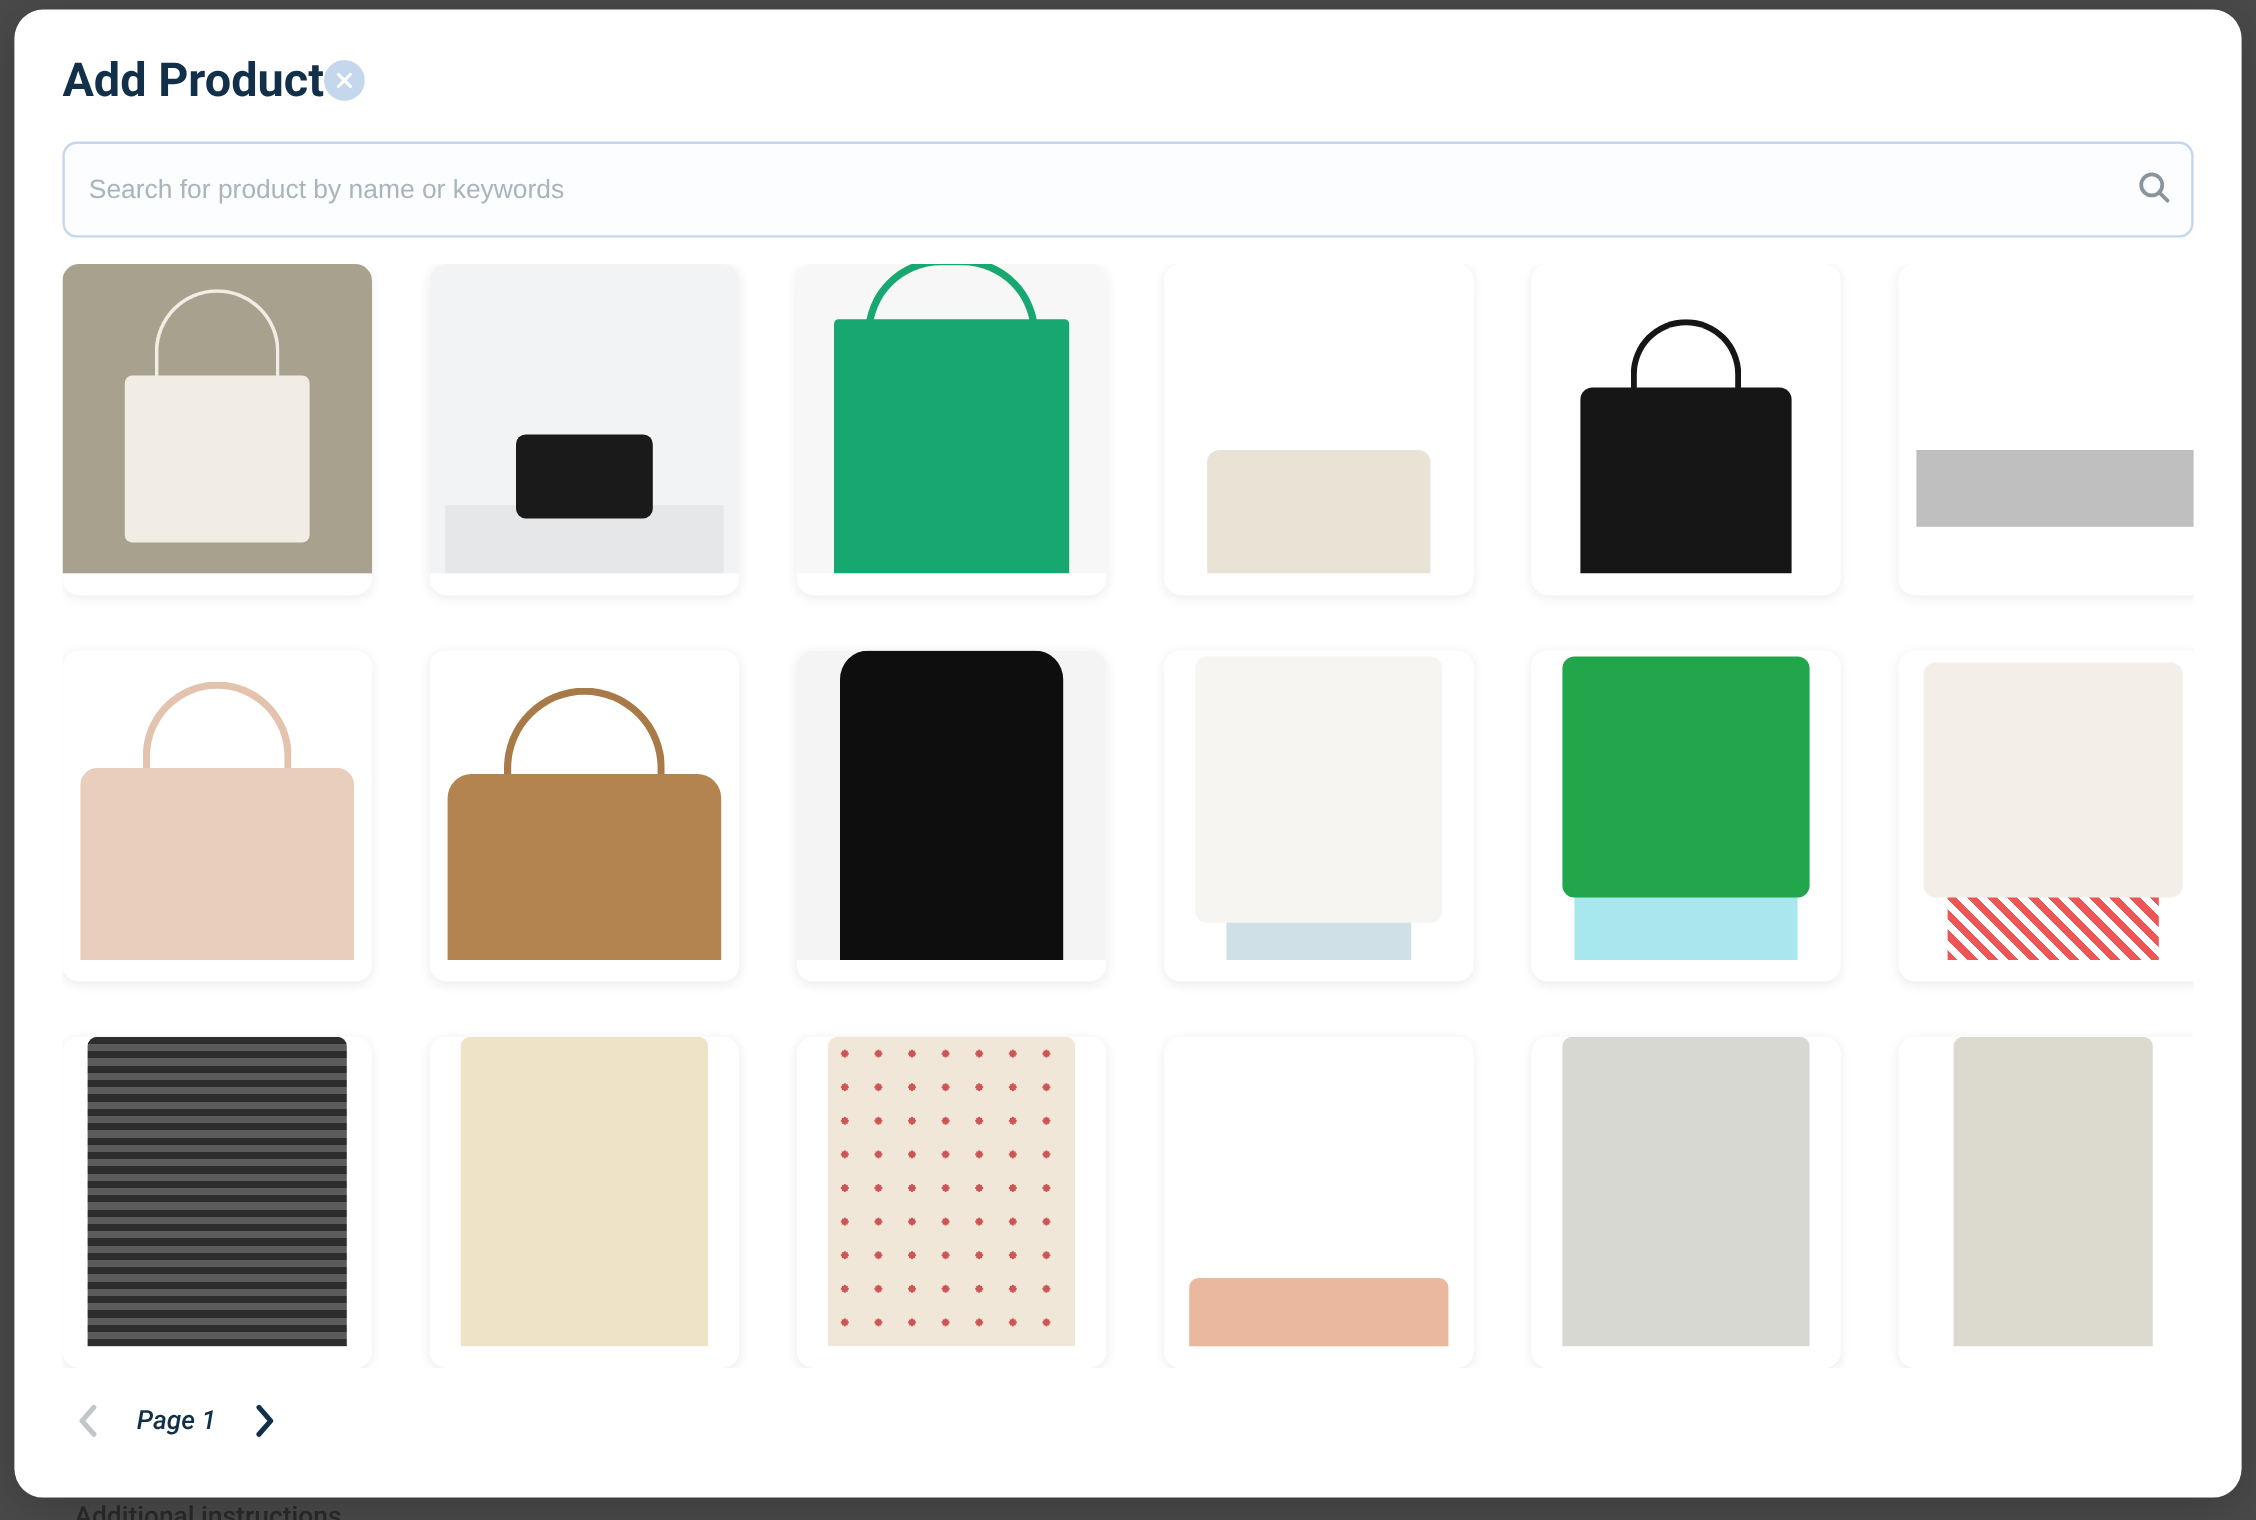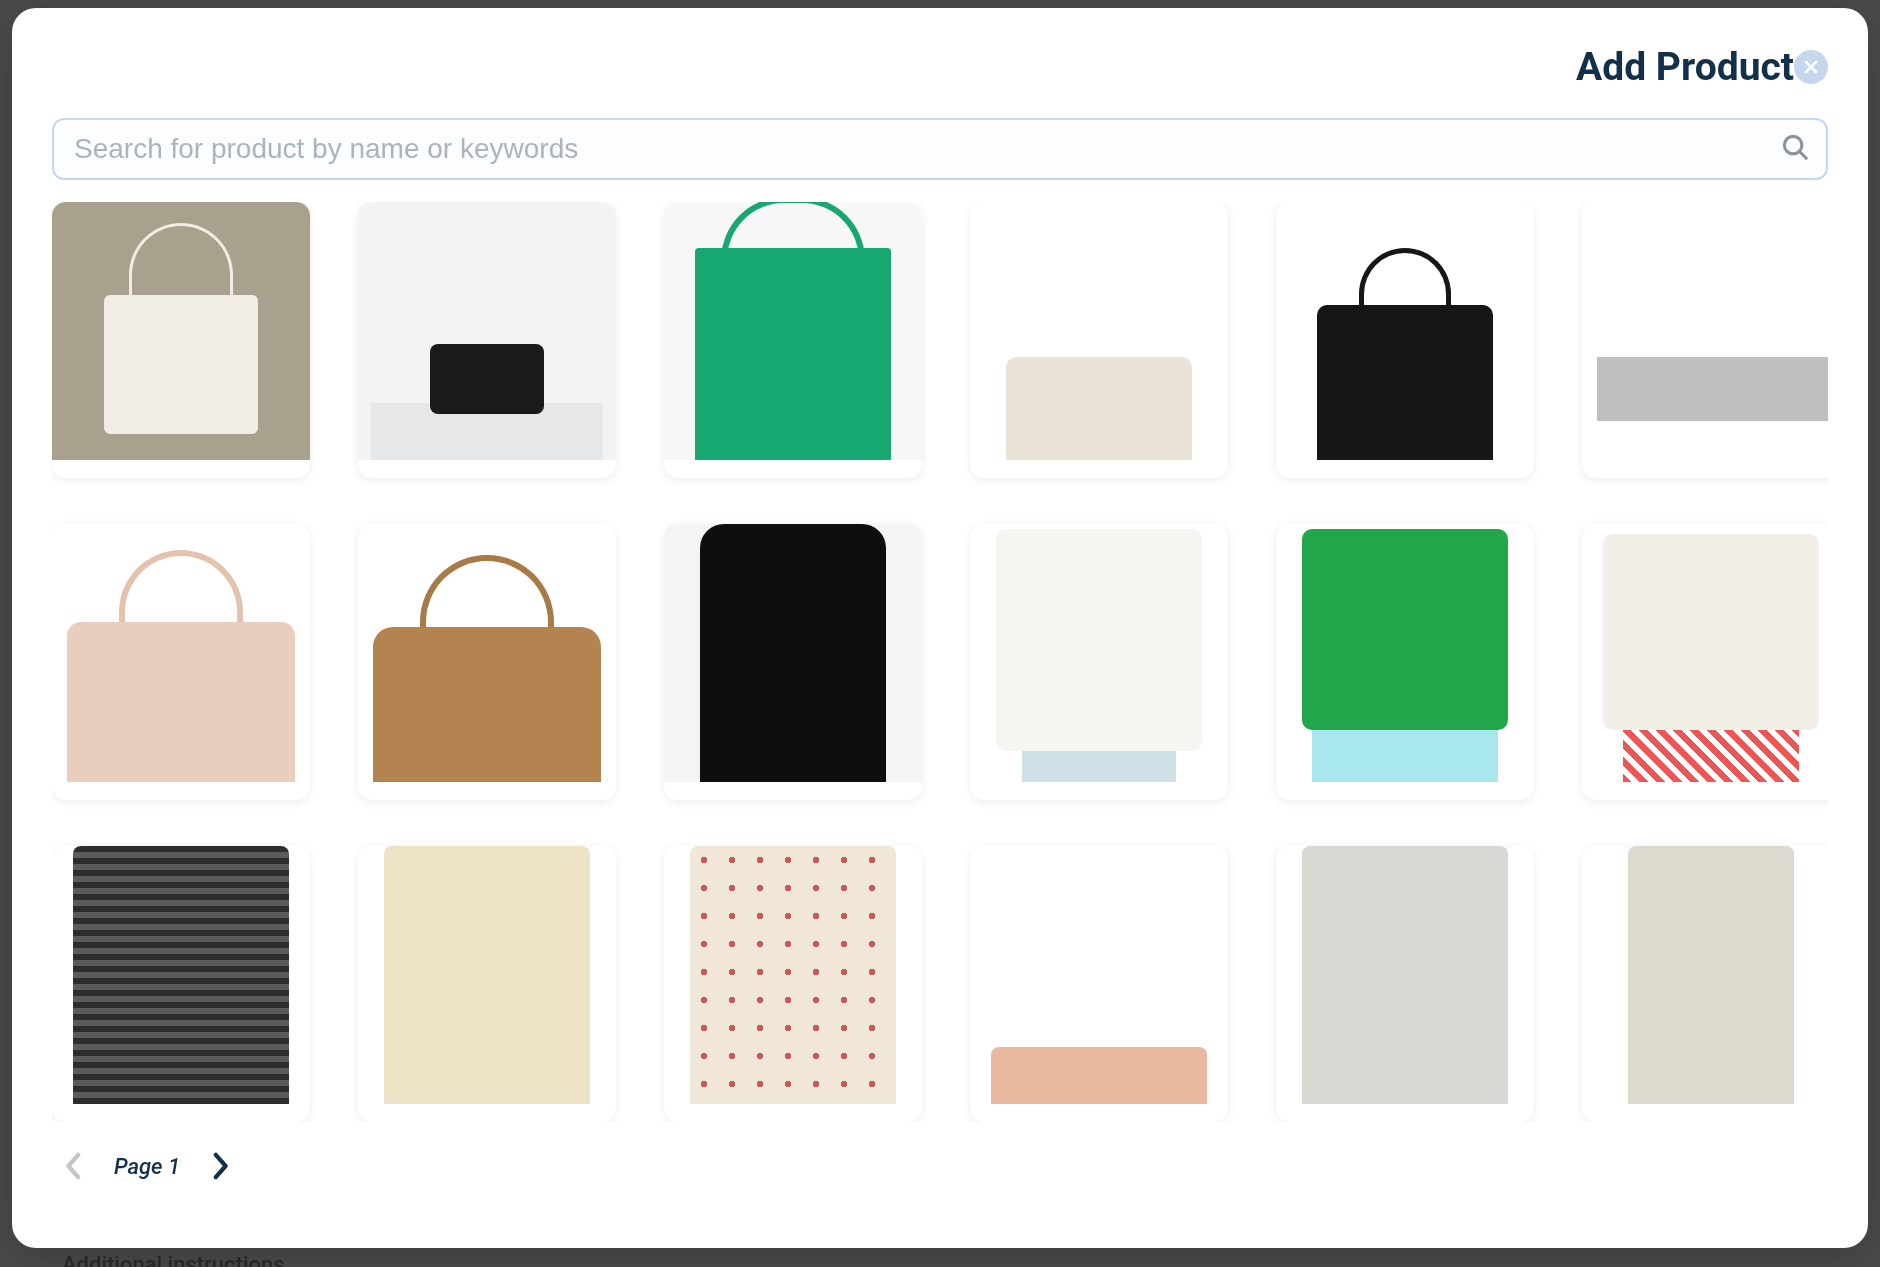--- a/index.html
+++ b/index.html
@@ -17,21 +17,21 @@
       left: 12px;
       right: 12px;
       background: #ffffff;
       border-radius: 24px;
       padding: 36px 40px 28px 40px;
       height: 1240px;
       box-shadow: 0 8px 40px rgba(0,0,0,0.2);
     }
     .modal-header {
       display: flex;
-      justify-content: flex-end;
+      justify-content: flex-start;
       align-items: center;
       margin-bottom: 28px;
     }
     .modal-title {
       font-size: 39px;
       font-weight: 700;
       color: #13304a;
     }
     .close-btn {
       width: 34px;
@@ -44,25 +44,25 @@
       cursor: pointer;
       border: none;
     }
     .close-btn svg { width: 16px; height: 16px; }
     .search-wrap {
       position: relative;
       margin-bottom: 22px;
     }
     .search-input {
       width: 100%;
-      height: 62px;
+      height: 80px;
       border: 2px solid #c5d7ec;
       border-radius: 12px;
       padding: 0 60px 0 20px;
-      font-size: 28px;
+      font-size: 22px;
       color: #13304a;
       outline: none;
       background: #fcfdff;
     }
     .search-input::placeholder { color: #a9b4bb; }
     .search-icon {
       position: absolute;
       right: 18px;
       top: 50%;
       transform: translateY(-50%);

